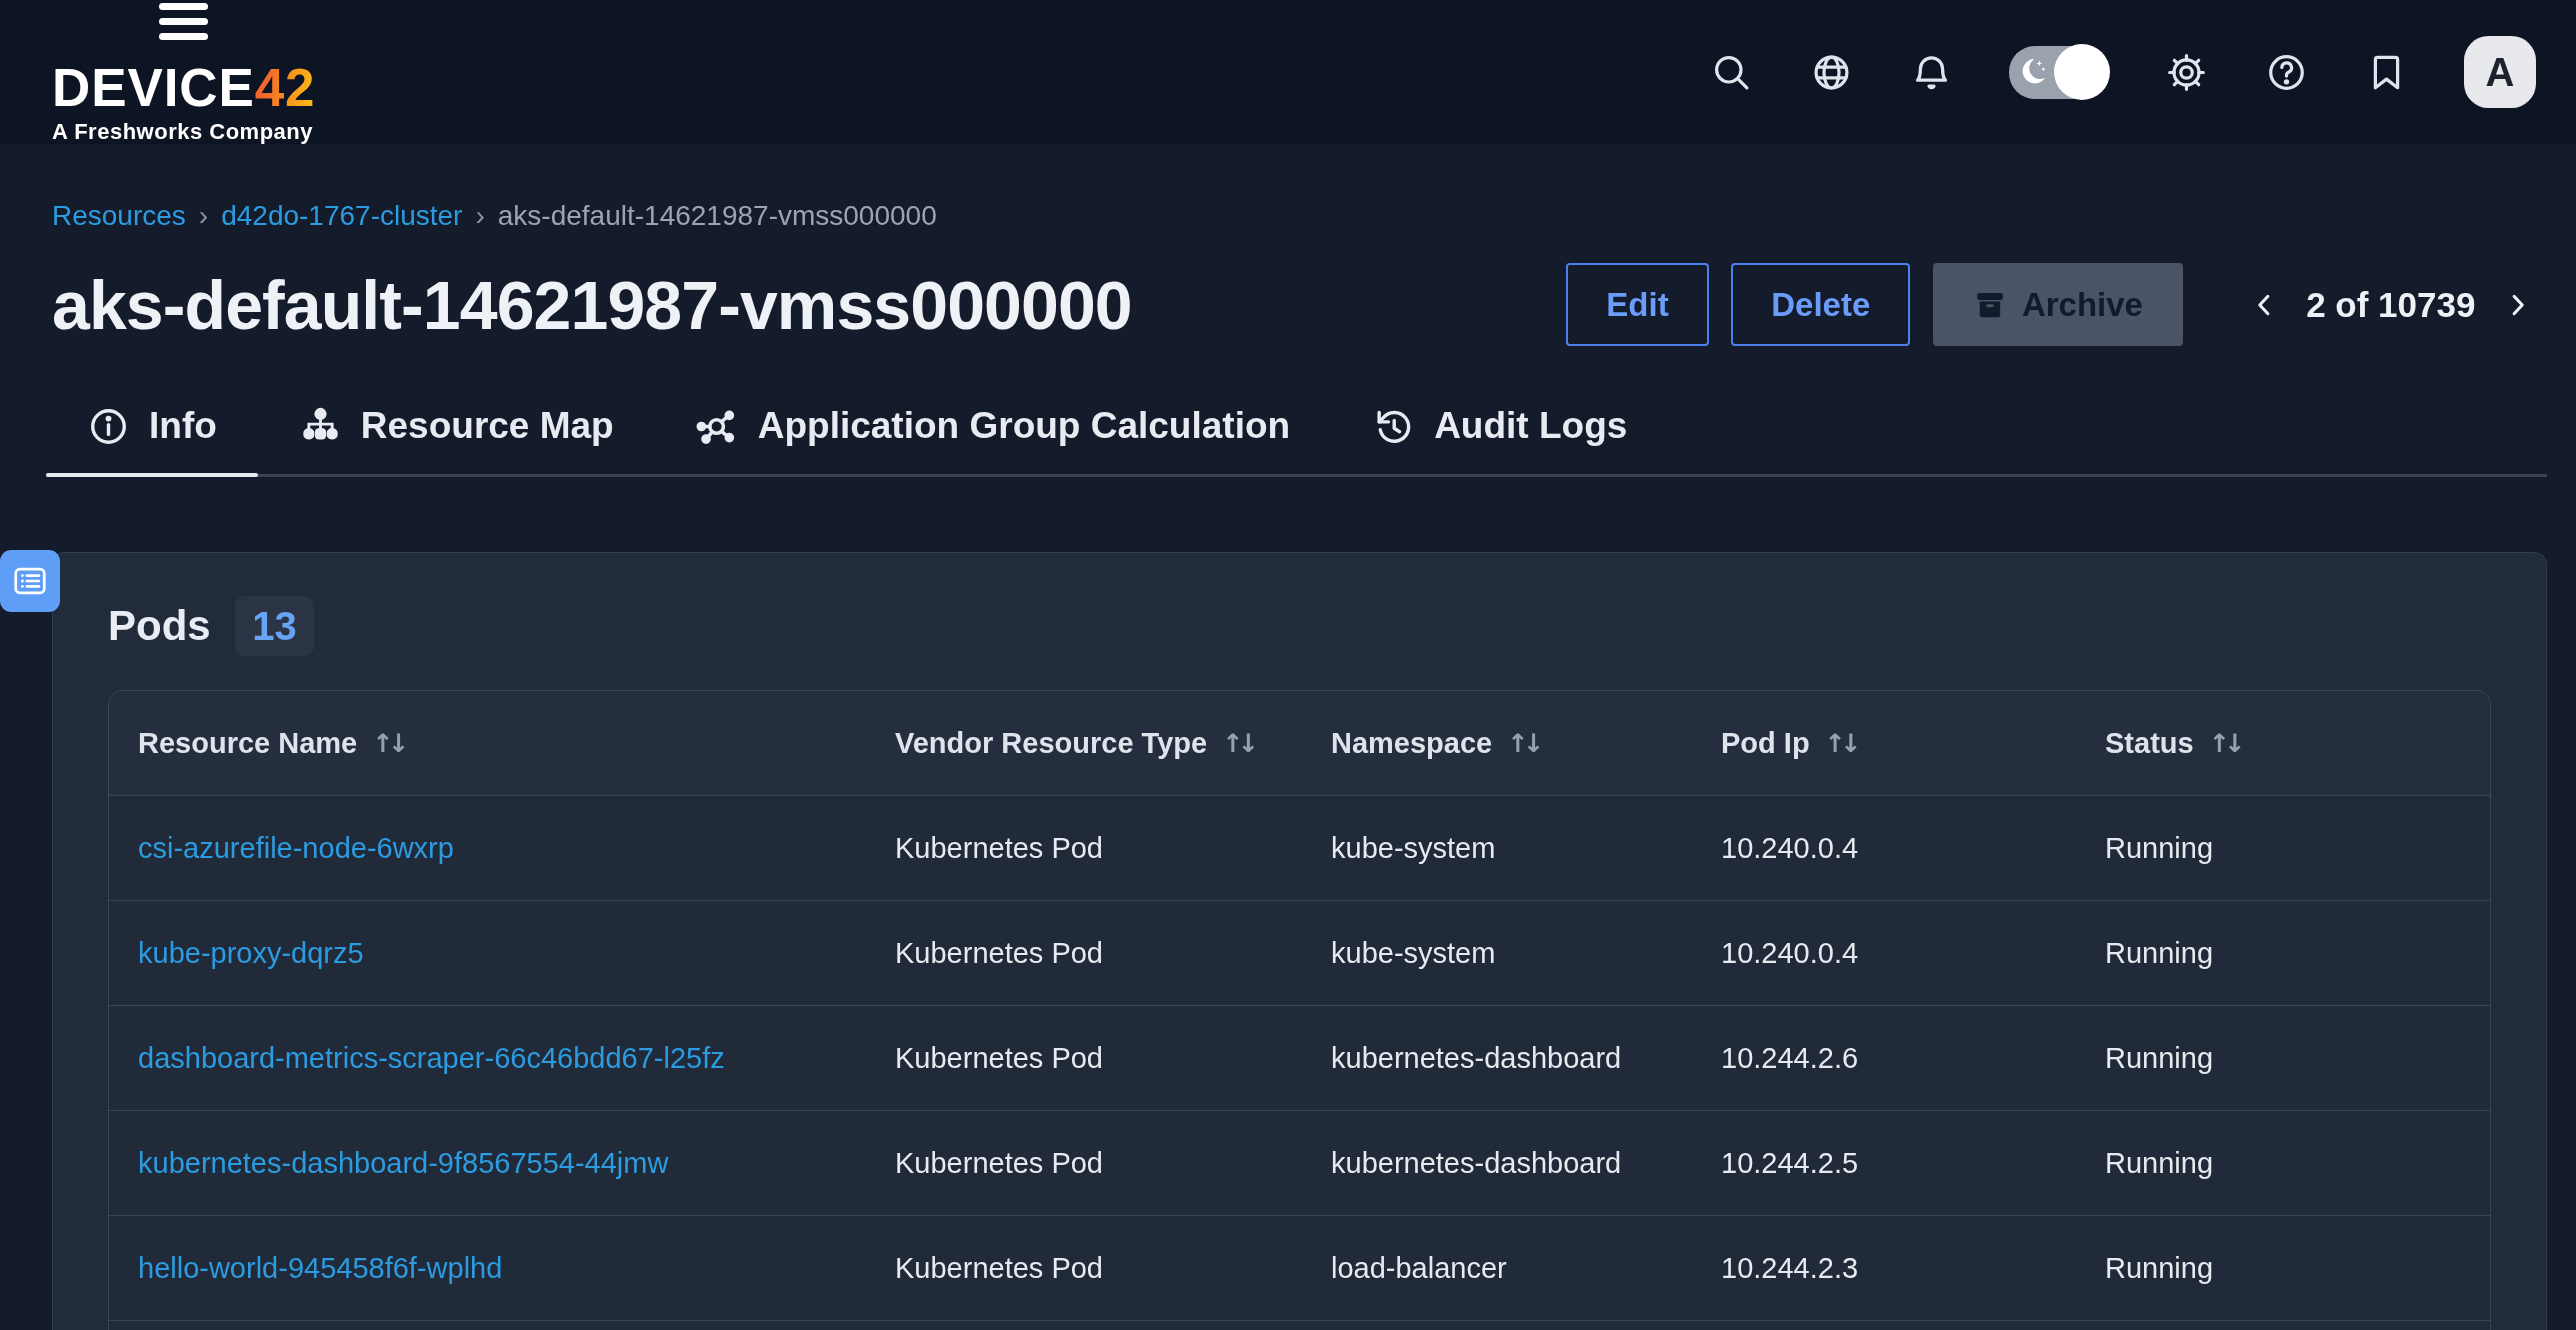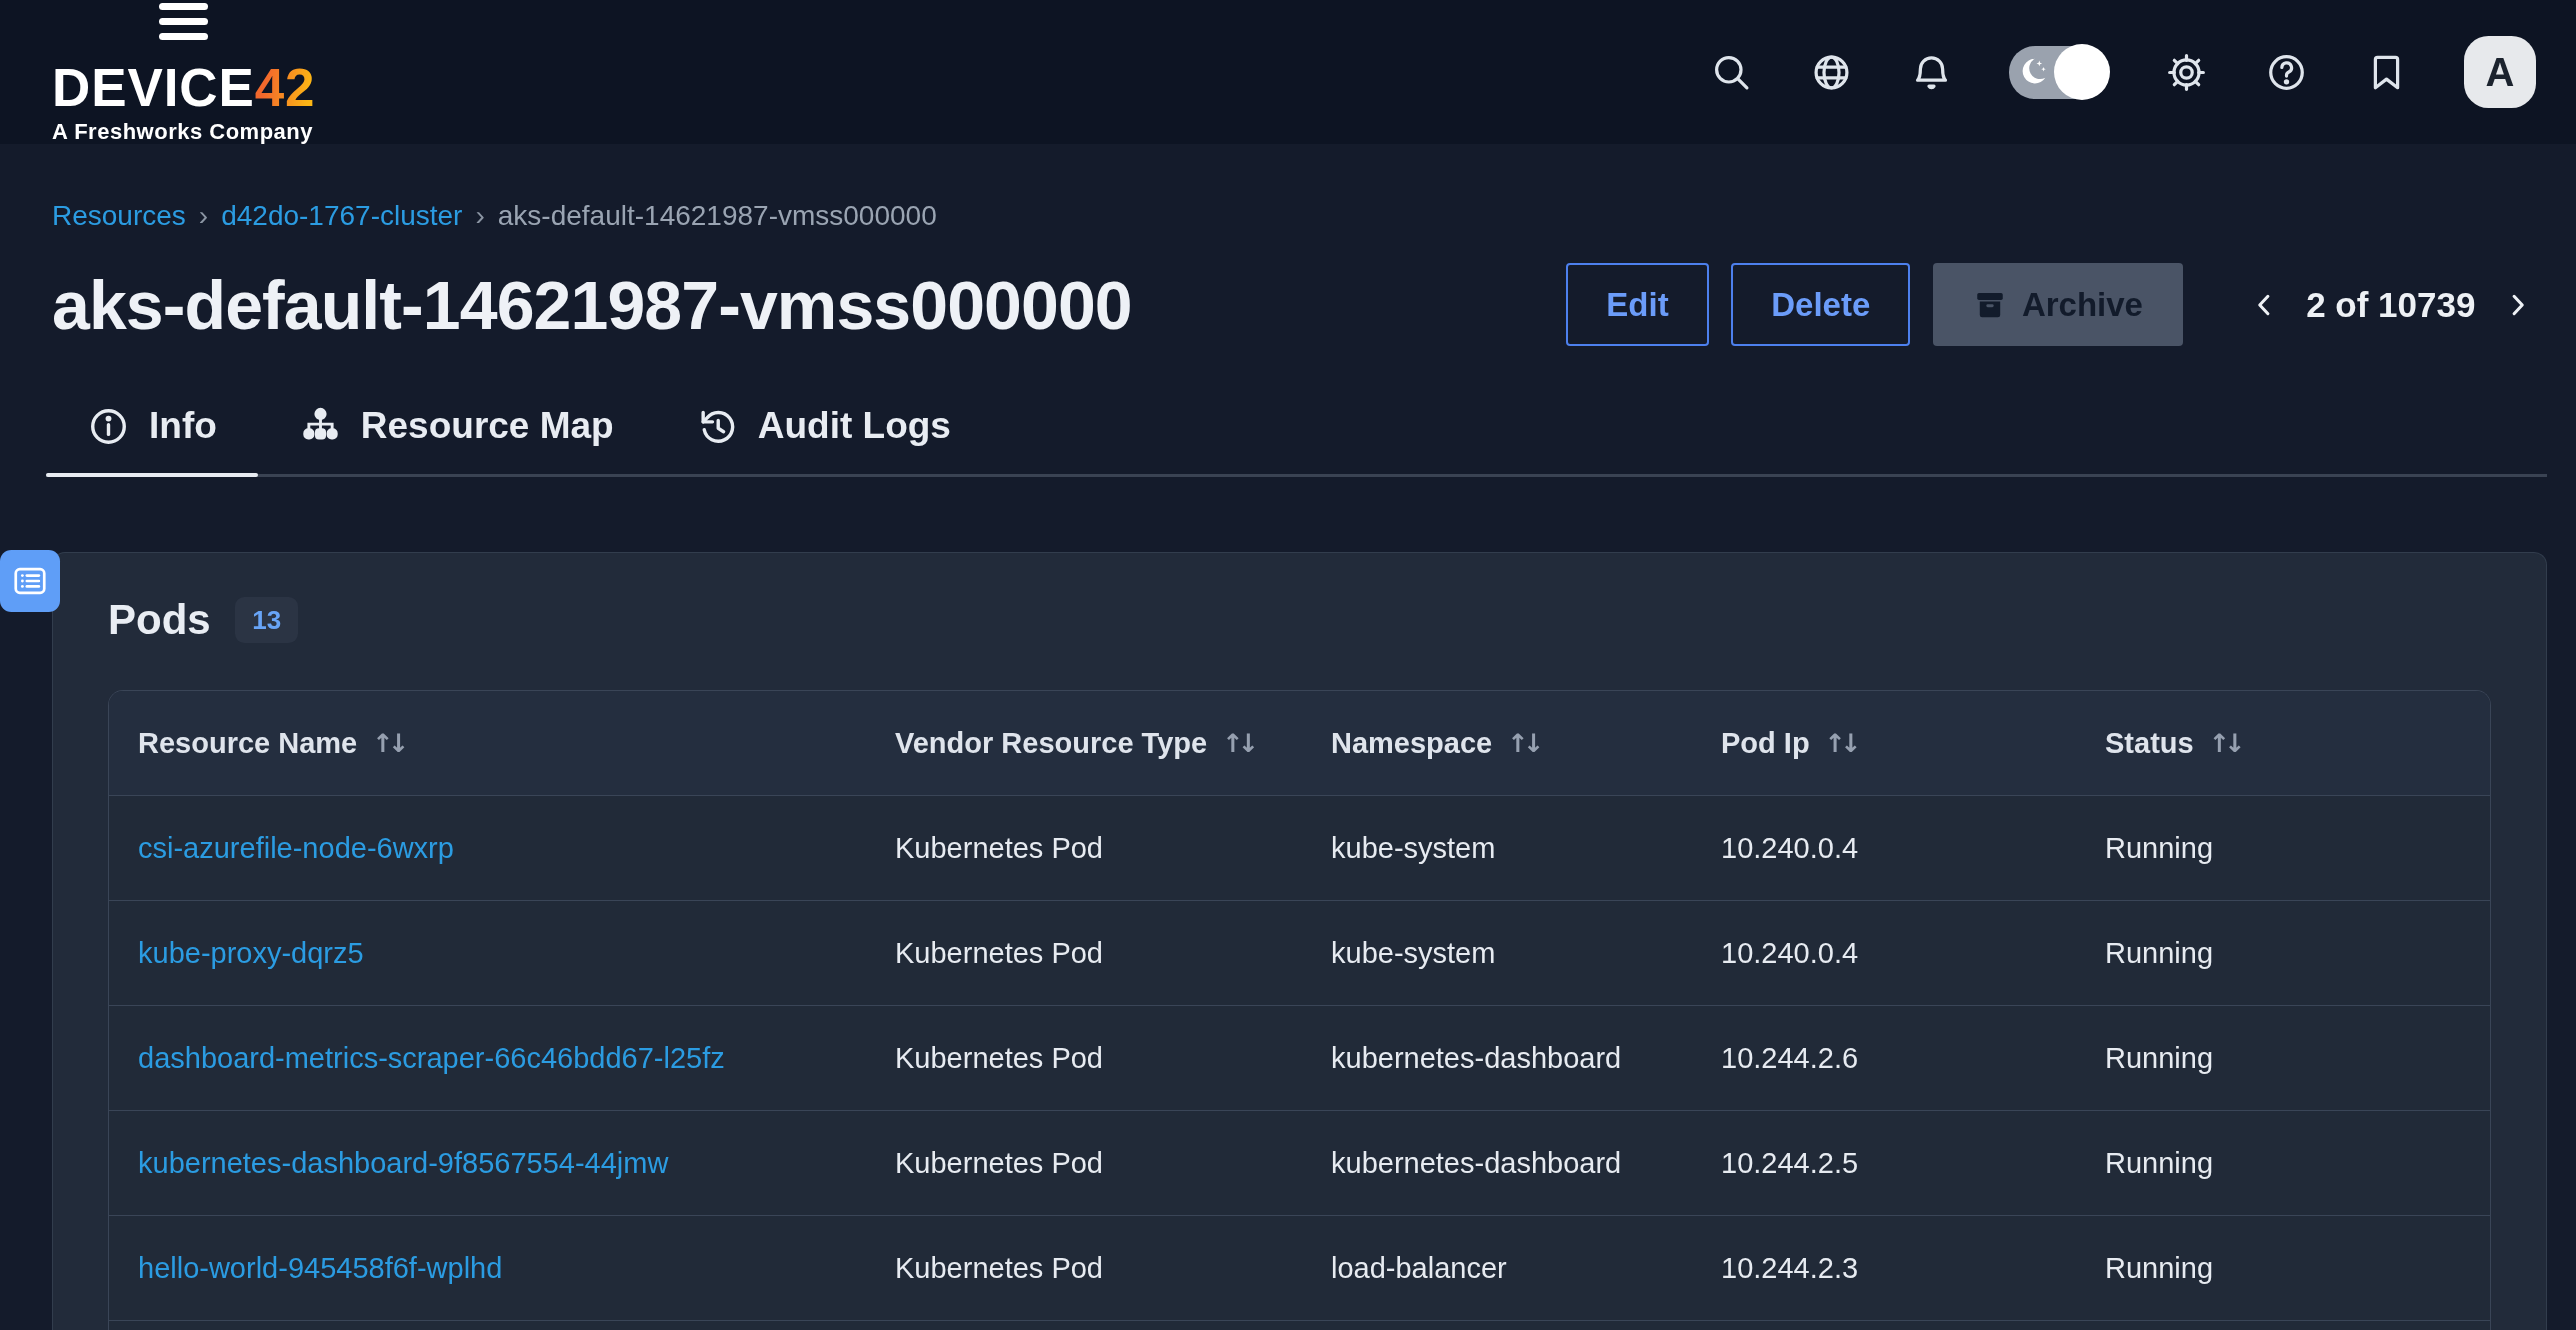--- a/index.html
+++ b/index.html
@@ -73,21 +73,21 @@
   }
   .sidebar-tab {
     position:absolute; left:0; top:550px; width:60px; height:62px;
     background:#5f9ef7; border-radius:11.3px; z-index:5;
     display:flex; align-items:center; justify-content:center; cursor:pointer;
   }
   .sidebar-tab svg { width:38px; height:38px; stroke:#ffffff; stroke-width:1.7; fill:none; stroke-linecap:round; }
 
   .pods-row { display:flex; align-items:center; gap:24.5px; margin:43px 0 0 55px; }
   .pods-title { font-size:42px; font-weight:700; color:#e9edf3; }
-  .pods-badge { font-size:26px; font-weight:700; color:#68a4f6; background:#2b3444; border-radius:9.4px; padding:7.5px 17px; }
+  .pods-badge { font-size:40px; font-weight:700; color:#68a4f6; background:#2b3444; border-radius:9.4px; padding:7.5px 17px; }
 
   .table-wrap {
     position:absolute; left:55px; right:55px; top:137px; bottom:-3.8px;
     border:1.9px solid #3a4557; border-bottom:none; border-radius:15px 15px 0 0;
     overflow:hidden; background:#212a38;
   }
   .thead { display:flex; align-items:center; height:105px; background:#242e3f; border-bottom:1.9px solid #3a4557; }
   .tr { display:flex; align-items:center; height:105px; background:#212a38; border-bottom:1.9px solid #3a4557; }
   .tr-partial { height:56px; background:#212a38; }
   .c1 { width:786px; padding-left:29px; flex:none; }
@@ -216,20 +216,31 @@
     <svg viewBox="0 0 24 24" fill="#e8ecf2" stroke="#e8ecf2" stroke-width="1.6" stroke-linecap="round">
       <circle cx="12" cy="5" r="2.6"></circle>
       <path d="M12 7.5v3.2M5.5 13.5v-2.8h13v2.8M12 10.7v2.8" fill="none"></path>
       <rect x="3.2" y="13.8" width="4.6" height="4.6" rx="2"></rect>
       <rect x="9.7" y="13.8" width="4.6" height="4.6" rx="1.4"></rect>
       <rect x="16.2" y="13.8" width="4.6" height="4.6" rx="2"></rect>
     </svg>
     <span class="tab-label">Resource Map</span>
   </div>
   <div class="tab">
+    <svg viewBox="0 0 24 24" fill="none" stroke="#e8ecf2" stroke-width="2" stroke-linecap="round">
+      <circle cx="11.5" cy="12" r="3.8"></circle>
+      <path d="M7.7 12H4.2M14.3 9.3l3-2.6M14.3 14.7l3 2.6M8.9 15.2l-2.2 2.6"></path>
+      <circle cx="3" cy="12" r="1.7" fill="#e8ecf2"></circle>
+      <circle cx="18.6" cy="5.8" r="1.7" fill="#e8ecf2"></circle>
+      <circle cx="18.6" cy="18.2" r="1.7" fill="#e8ecf2"></circle>
+      <circle cx="5.6" cy="19" r="1.7" fill="#e8ecf2"></circle>
+    </svg>
+    <span class="tab-label">Application Group Calculation</span>
+  </div>
+  <div class="tab">
     <svg viewBox="0 0 24 24" fill="none" stroke="#e8ecf2" stroke-width="1.9" stroke-linecap="round" stroke-linejoin="round">
       <path d="M4 4.2v5.2h5.2"></path>
       <path d="M4.6 13.8A8 8 0 1 0 6.2 7.2L4 9.4"></path>
       <path d="M12.4 8.6v4.4l3 1.9"></path>
     </svg>
     <span class="tab-label">Audit Logs</span>
   </div>
 </div>
 
 <div class="sidebar-tab">

